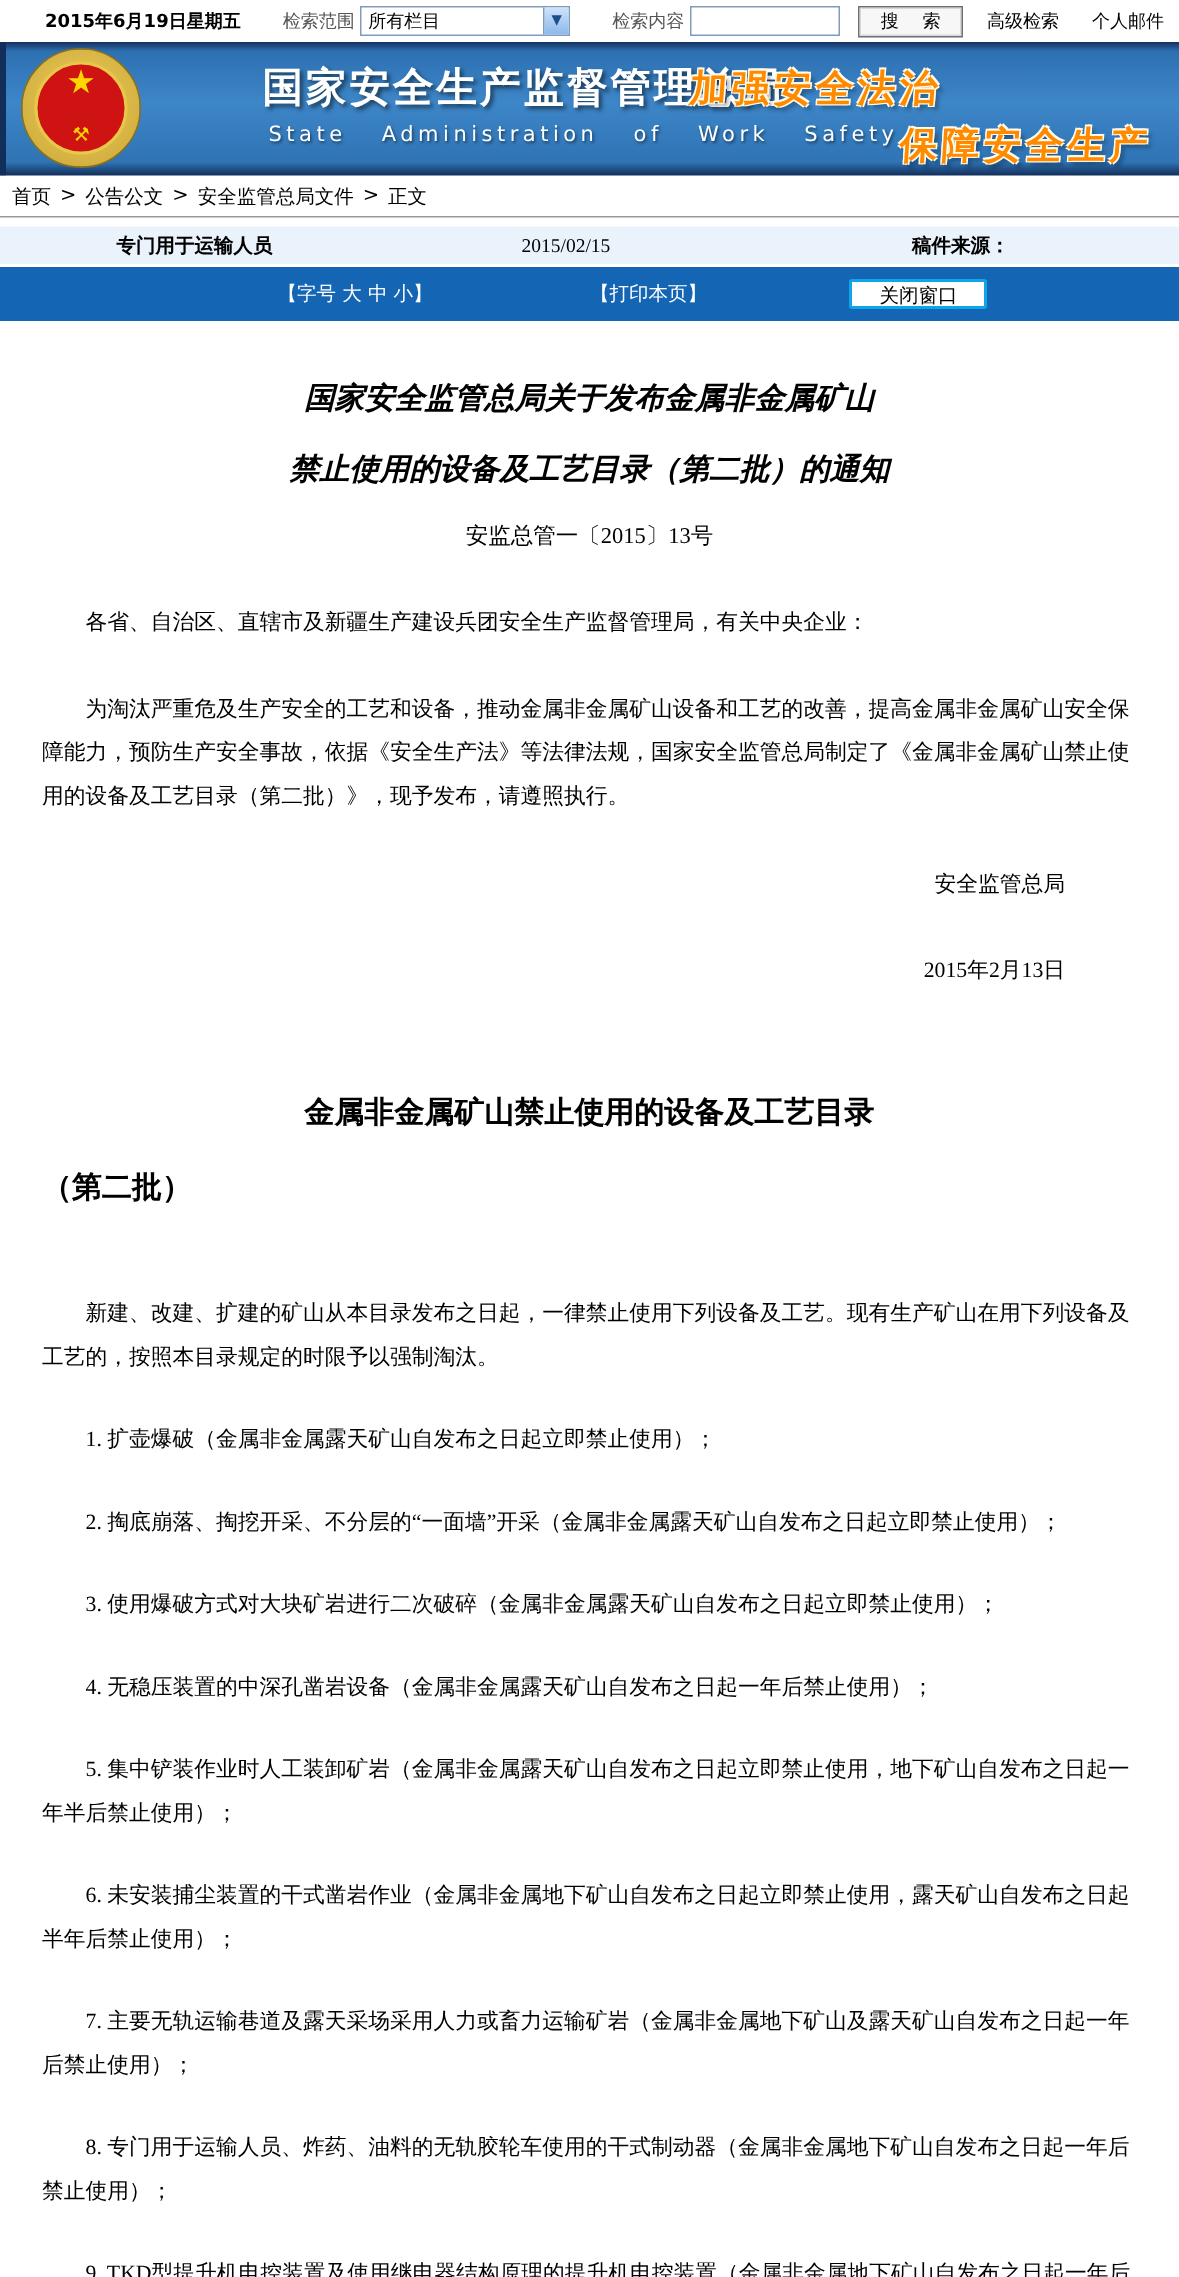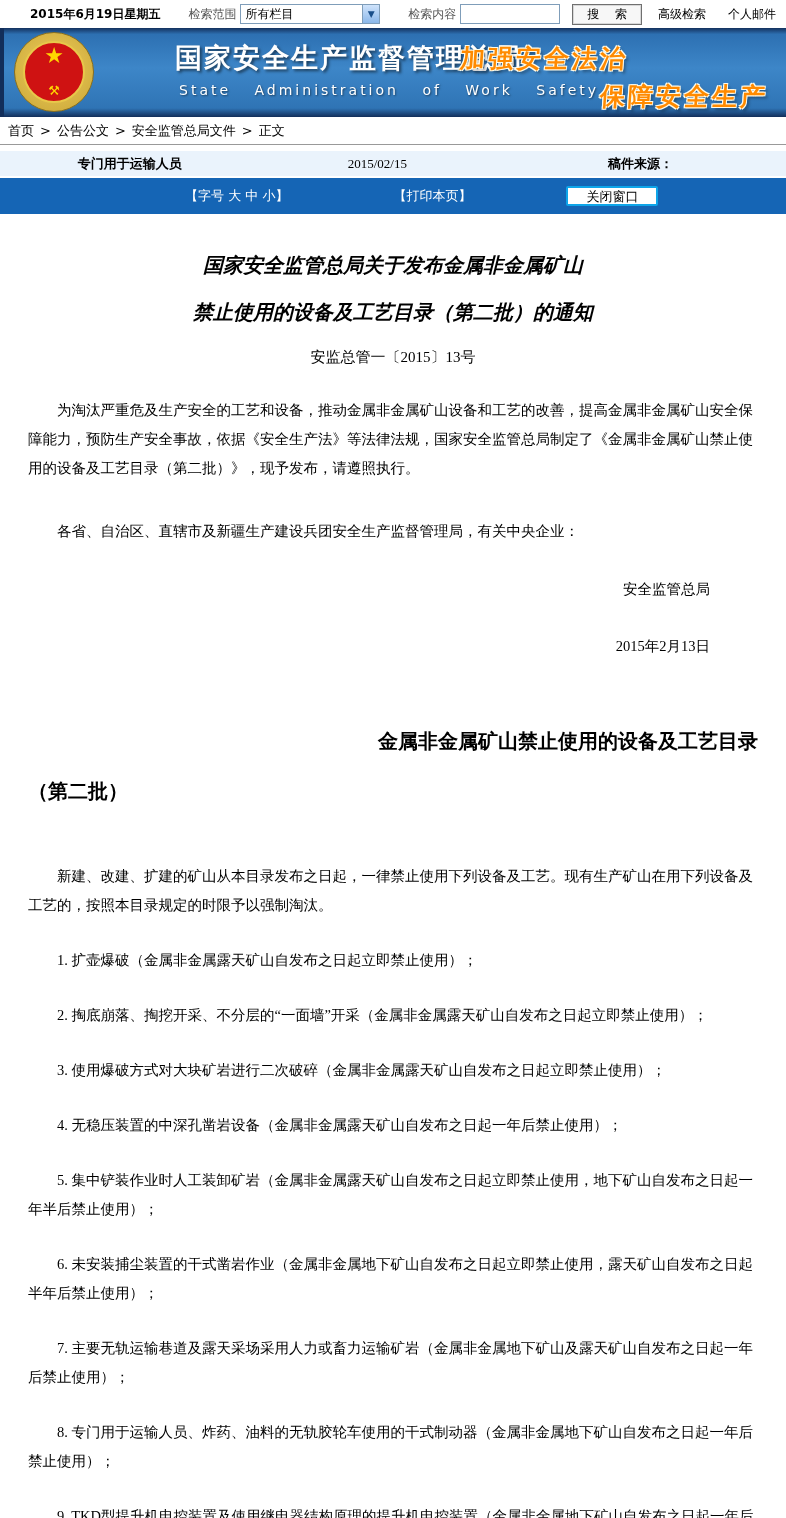--- a/index.html
+++ b/index.html
@@ -54,21 +54,21 @@
   
   .article { padding:0 28px; color:#000; font-family:"Liberation Serif","DejaVu Serif",serif; }
   .doc-title { text-align:center; font-weight:bold; font-size:20px; line-height:47px; margin-top:28px; font-family:"DejaVu Sans","Liberation Sans",sans-serif;font-style:italic; }
   .doc-num { text-align:center; font-size:15px; margin-top:12px; }
   .para { font-size:14.5px; line-height:29px; text-indent:2em; }
   .salutation { margin-top:34px; }
   .p1 { margin-top:29px; }
   .sig { text-align:right; padding-right:48px; font-size:14.5px; }
   .signer { margin-top:34px; }
   .sign-date { margin-top:38px; }
-  .catalog-title { text-align:right; font-weight:bold; font-size:20px; margin-top:70px; line-height:30px; font-family:"DejaVu Sans","Liberation Sans",sans-serif; }
+  .catalog-title { text-align:center; font-weight:bold; font-size:20px; margin-top:70px; line-height:30px; font-family:"DejaVu Sans","Liberation Sans",sans-serif; }
   .catalog-title2 { text-align:left; font-weight:bold; font-size:20px; margin-top:22px; font-family:"DejaVu Sans","Liberation Sans",sans-serif; }
   .intro { margin-top:57px; }
   .item { margin-top:26px; }
 </style>
 </head>
 <body>
 
 <div class="topbar">
   <span class="date">2015年6月19日星期五</span>
   <span class="lbl">检索范围</span>
@@ -118,22 +118,22 @@
   <span class="fs">【字号 大 中 小】</span>
   <span class="pr">【打印本页】</span>
   <button class="close-btn">关闭窗口</button>
 </div>
 
 <div class="article">
   <div class="doc-title">国家安全监管总局关于发布金属非金属矿山</div>
   <div class="doc-title" style="margin-top:0;">禁止使用的设备及工艺目录（第二批）的通知</div>
   <div class="doc-num">安监总管一〔2015〕13号</div>
 
+  <p class="para salutation">各省、自治区、直辖市及新疆生产建设兵团安全生产监督管理局，有关中央企业：</p>
   <p class="para p1">为淘汰严重危及生产安全的工艺和设备，推动金属非金属矿山设备和工艺的改善，提高金属非金属矿山安全保障能力，预防生产安全事故，依据《安全生产法》等法律法规，国家安全监管总局制定了《金属非金属矿山禁止使用的设备及工艺目录（第二批）》，现予发布，请遵照执行。</p>
-  <p class="para salutation">各省、自治区、直辖市及新疆生产建设兵团安全生产监督管理局，有关中央企业：</p>
 
   <div class="sig signer">安全监管总局</div>
   <div class="sig sign-date">2015年2月13日</div>
 
   <div class="catalog-title">金属非金属矿山禁止使用的设备及工艺目录</div>
   <div class="catalog-title2">（第二批）</div>
 
   <p class="para intro">新建、改建、扩建的矿山从本目录发布之日起，一律禁止使用下列设备及工艺。现有生产矿山在用下列设备及工艺的，按照本目录规定的时限予以强制淘汰。</p>
 
   <p class="para item">1. 扩壶爆破（金属非金属露天矿山自发布之日起立即禁止使用）；</p>

